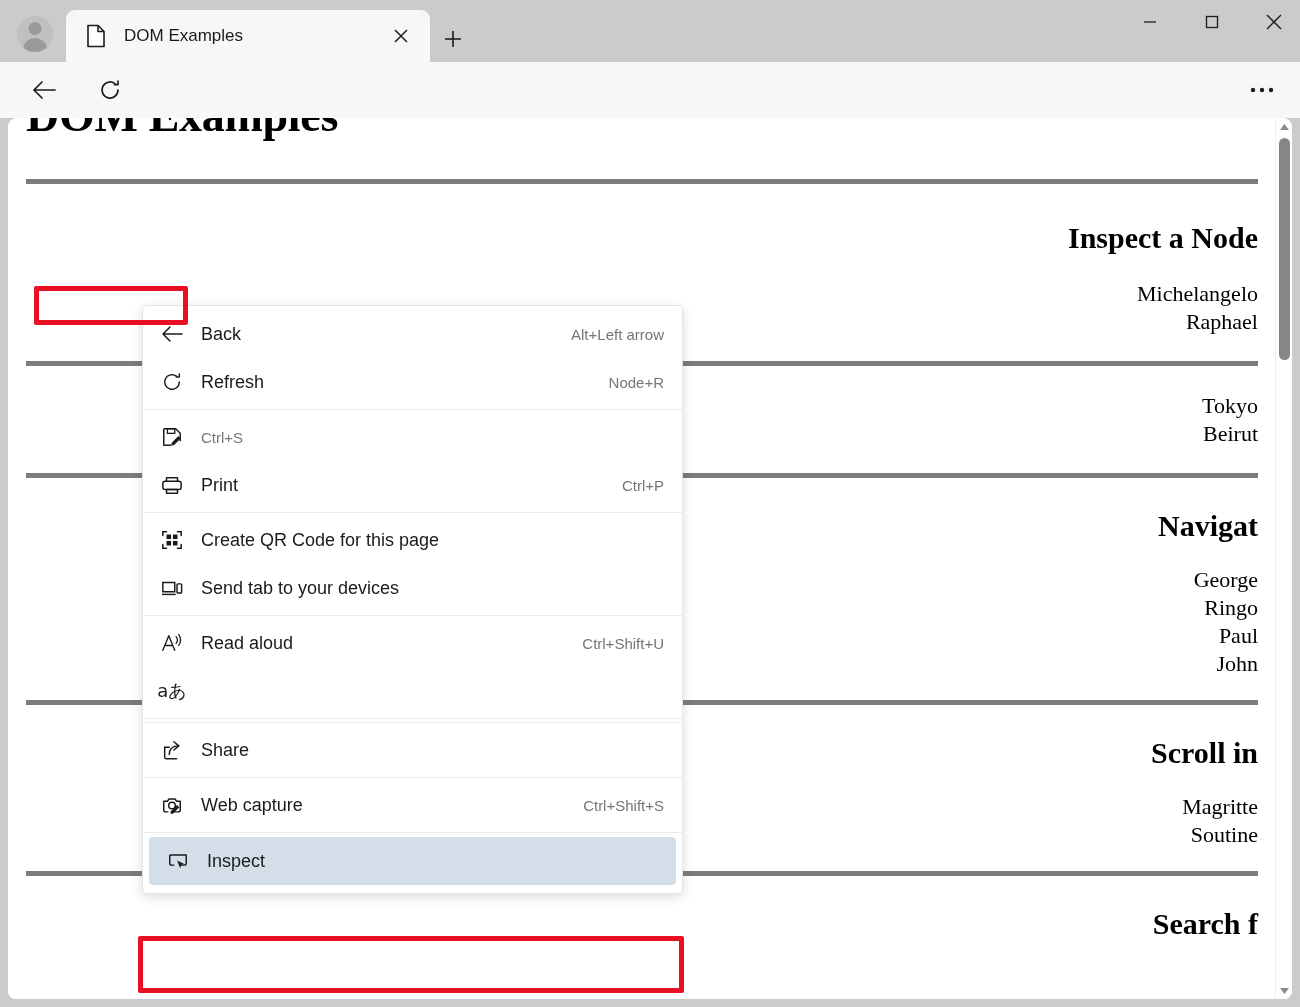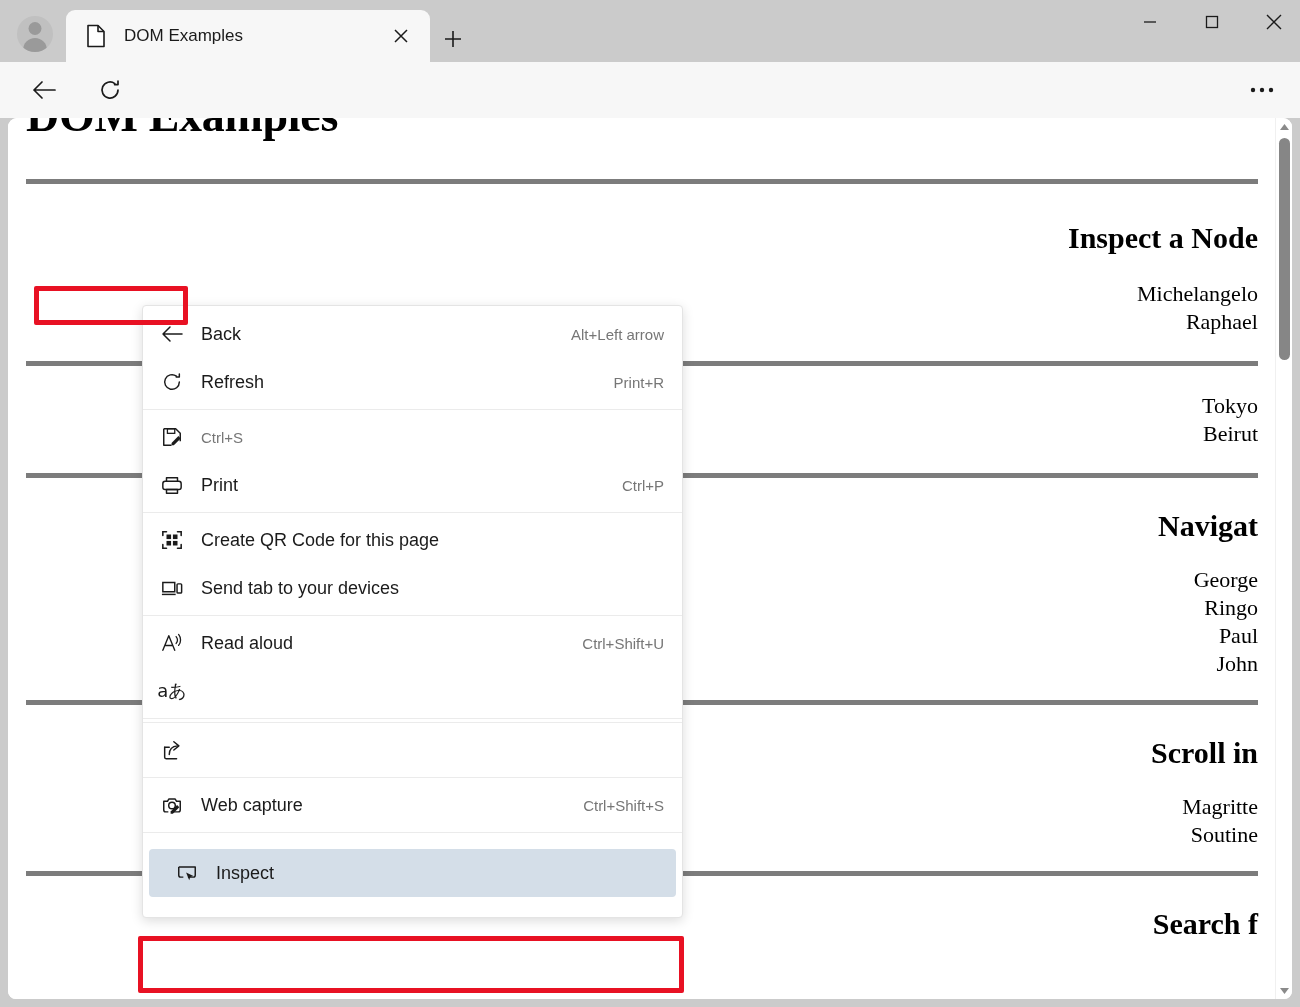--- a/index.html
+++ b/index.html
@@ -163,21 +163,21 @@
     border-radius: 4px;
     box-shadow: 0 3px 12px rgba(0,0,0,0.14);
     padding: 4px 0 4px 0;
     font-family: "Liberation Sans", sans-serif;
   }
   .mi {
     position: relative; height: 48px;
     display: flex; align-items: center;
     padding: 0 18px 0 0;
   }
-  .mi.sel { background: #d4dee8; margin: 16px 6px; border-radius: 4px; padding-left: 9px; }
+  .mi.sel { background: #d4dee8; margin: 4px 6px; border-radius: 4px; }
   .mi-icon {
     width: 58px; flex: none;
     display: flex; align-items: flex-start; justify-content: center;
   }
   .mi-label { font-size: 18px; color: #1b1b1b; flex: 1 1 auto; }
   .mi-accel { font-size: 15px; color: #767676; flex: none; text-align: right; }
   .mi-arrow { width: 18px; flex: none; display: flex; align-items: center; justify-content: center; }
   .mi-sep { height: 1px; background: #ebebeb; margin: 3px 0; }
 
   svg { display: block; }
@@ -376,21 +376,21 @@
     </div>
 
     <div class="mi">
       <span class="mi-icon">
         <svg width="22" height="22" viewBox="0 0 24 24">
           <path d="M20 12 a8 8 0 1 1 -3.2 -6.4" stroke="#1b1b1b" stroke-width="1.6" fill="none" stroke-linecap="round"></path>
           <path d="M20 3.2 V6.6 H16.6" stroke="#1b1b1b" stroke-width="1.6" fill="none" stroke-linecap="round" stroke-linejoin="round"></path>
         </svg>
       </span>
       <span class="mi-label">Refresh</span>
-      <span class="mi-accel">Print+R</span>
+      <span class="mi-accel">Node+R</span>
     </div>
 
     <div class="mi-sep"></div>
 
     <div class="mi">
       <span class="mi-icon">
         <svg width="22" height="22" viewBox="0 0 24 24">
           <path d="M3 3 h13 l5 5 v8.5" fill="none" stroke="#1b1b1b" stroke-width="1.6" stroke-linejoin="round"></path>
           <path d="M3 3 v18 h8.5" fill="none" stroke="#1b1b1b" stroke-width="1.6" stroke-linejoin="round"></path>
           <rect x="7" y="3" width="8" height="5" fill="none" stroke="#1b1b1b" stroke-width="1.4"></rect>
@@ -468,20 +468,21 @@
 
     <div class="mi">
       <span class="mi-icon">
         <svg width="22" height="22" viewBox="0 0 24 24">
           <path d="M4 9 V20 a1.5 1.5 0 0 0 1.5 1.5 H17" fill="none" stroke="#1b1b1b" stroke-width="1.6" stroke-linecap="round"></path>
           <path d="M4 9 h5" fill="none" stroke="#1b1b1b" stroke-width="1.6" stroke-linecap="round"></path>
           <path d="M9 17 C9 11 12 8 18 7.5" fill="none" stroke="#1b1b1b" stroke-width="1.6" stroke-linecap="round"></path>
           <path d="M14 3 L19.5 7.5 L14 12" fill="none" stroke="#1b1b1b" stroke-width="1.6" stroke-linecap="round" stroke-linejoin="round"></path>
         </svg>
       </span>
+      <span class="mi-label">Share</span>
       <span class="mi-accel"></span>
     </div>
 
     <div class="mi-sep"></div>
 
     <div class="mi">
       <span class="mi-icon">
         <svg width="22" height="22" viewBox="0 0 24 24">
           <path d="M3 8 h4 l1.5 -2.5 h7 L17 8 h4 v9.5 a2 2 0 0 1 -2 2 H12" fill="none" stroke="#1b1b1b" stroke-width="1.6" stroke-linejoin="round" stroke-linecap="round"></path>
           <path d="M3 8 v9.5 a2 2 0 0 0 2 2 h3" fill="none" stroke="#1b1b1b" stroke-width="1.6" stroke-linejoin="round"></path>

